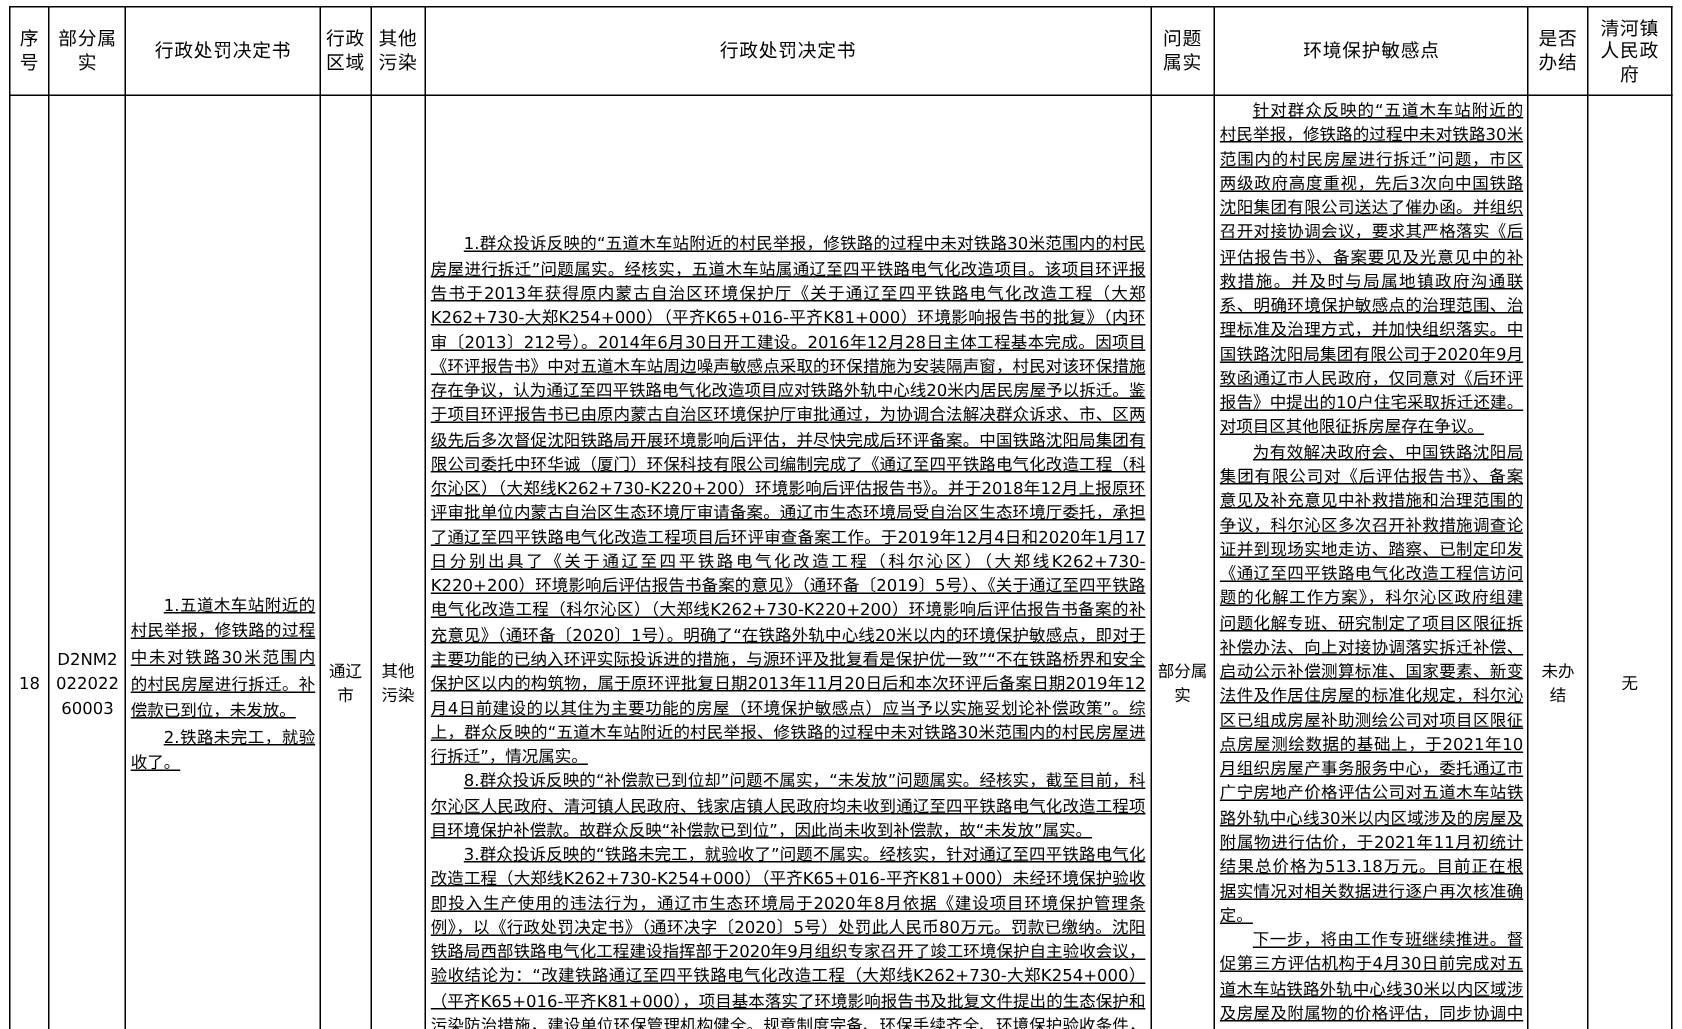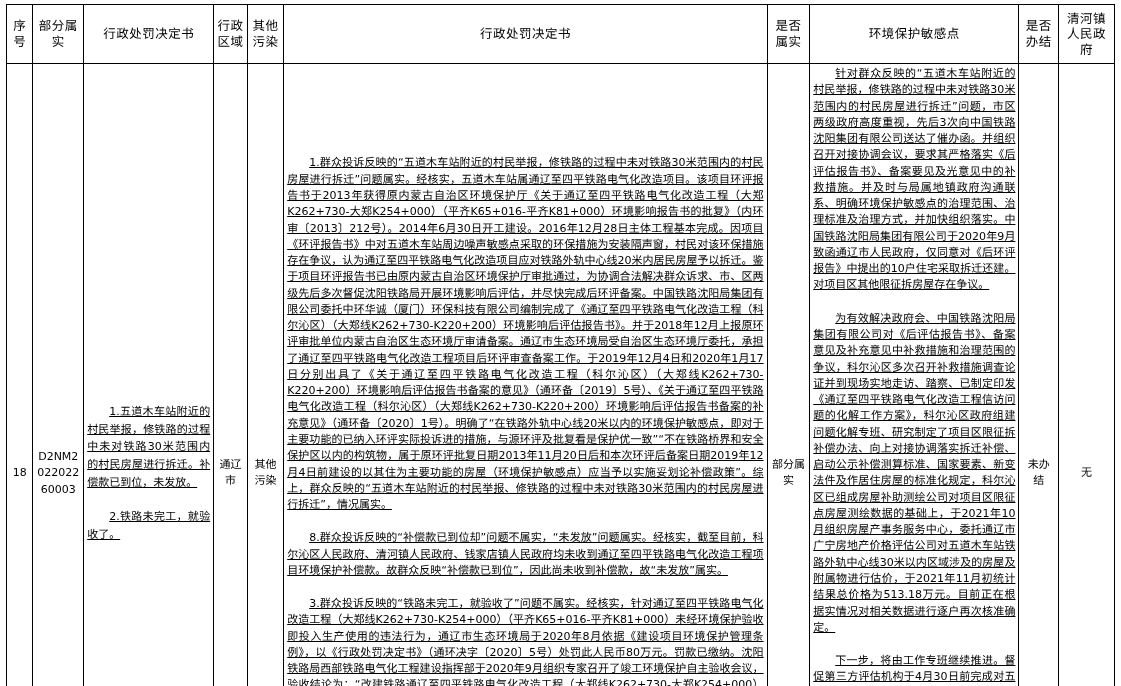--- a/index.html
+++ b/index.html
@@ -64,21 +64,21 @@
     text-justify: inter-ideograph;
     vertical-align: top;
     padding: 6px 5px 6px 5px;
   }
   .para {
     margin: 0 0 0 0;
     text-indent: 2em;
     text-decoration: underline;
   }
   .para + .para {
-    margin-top: 17px;
+    margin-top: 0;
   }
   .basic-cell {
     font-size: 11px;
     line-height: 1.6;
     text-align: justify;
     text-justify: inter-ideograph;
     vertical-align: middle;
     padding: 4px 4px;
   }
   .handle-cell {
@@ -117,21 +117,21 @@
       <col class="c-resp">
     </colgroup>
     <thead>
       <tr>
         <th>序号</th>
         <th>部分属实</th>
         <th>行政处罚决定书</th>
         <th>行政区域</th>
         <th>其他污染</th>
         <th>行政处罚决定书</th>
-        <th>是否属实</th>
+        <th>问题属实</th>
         <th>环境保护敏感点</th>
         <th>是否办结</th>
         <th>清河镇人民政府</th>
       </tr>
     </thead>
     <tbody>
       <tr>
         <td class="cell center">18</td>
         <td class="code-cell">D2NM202202260003</td>
         <td class="basic-cell">

